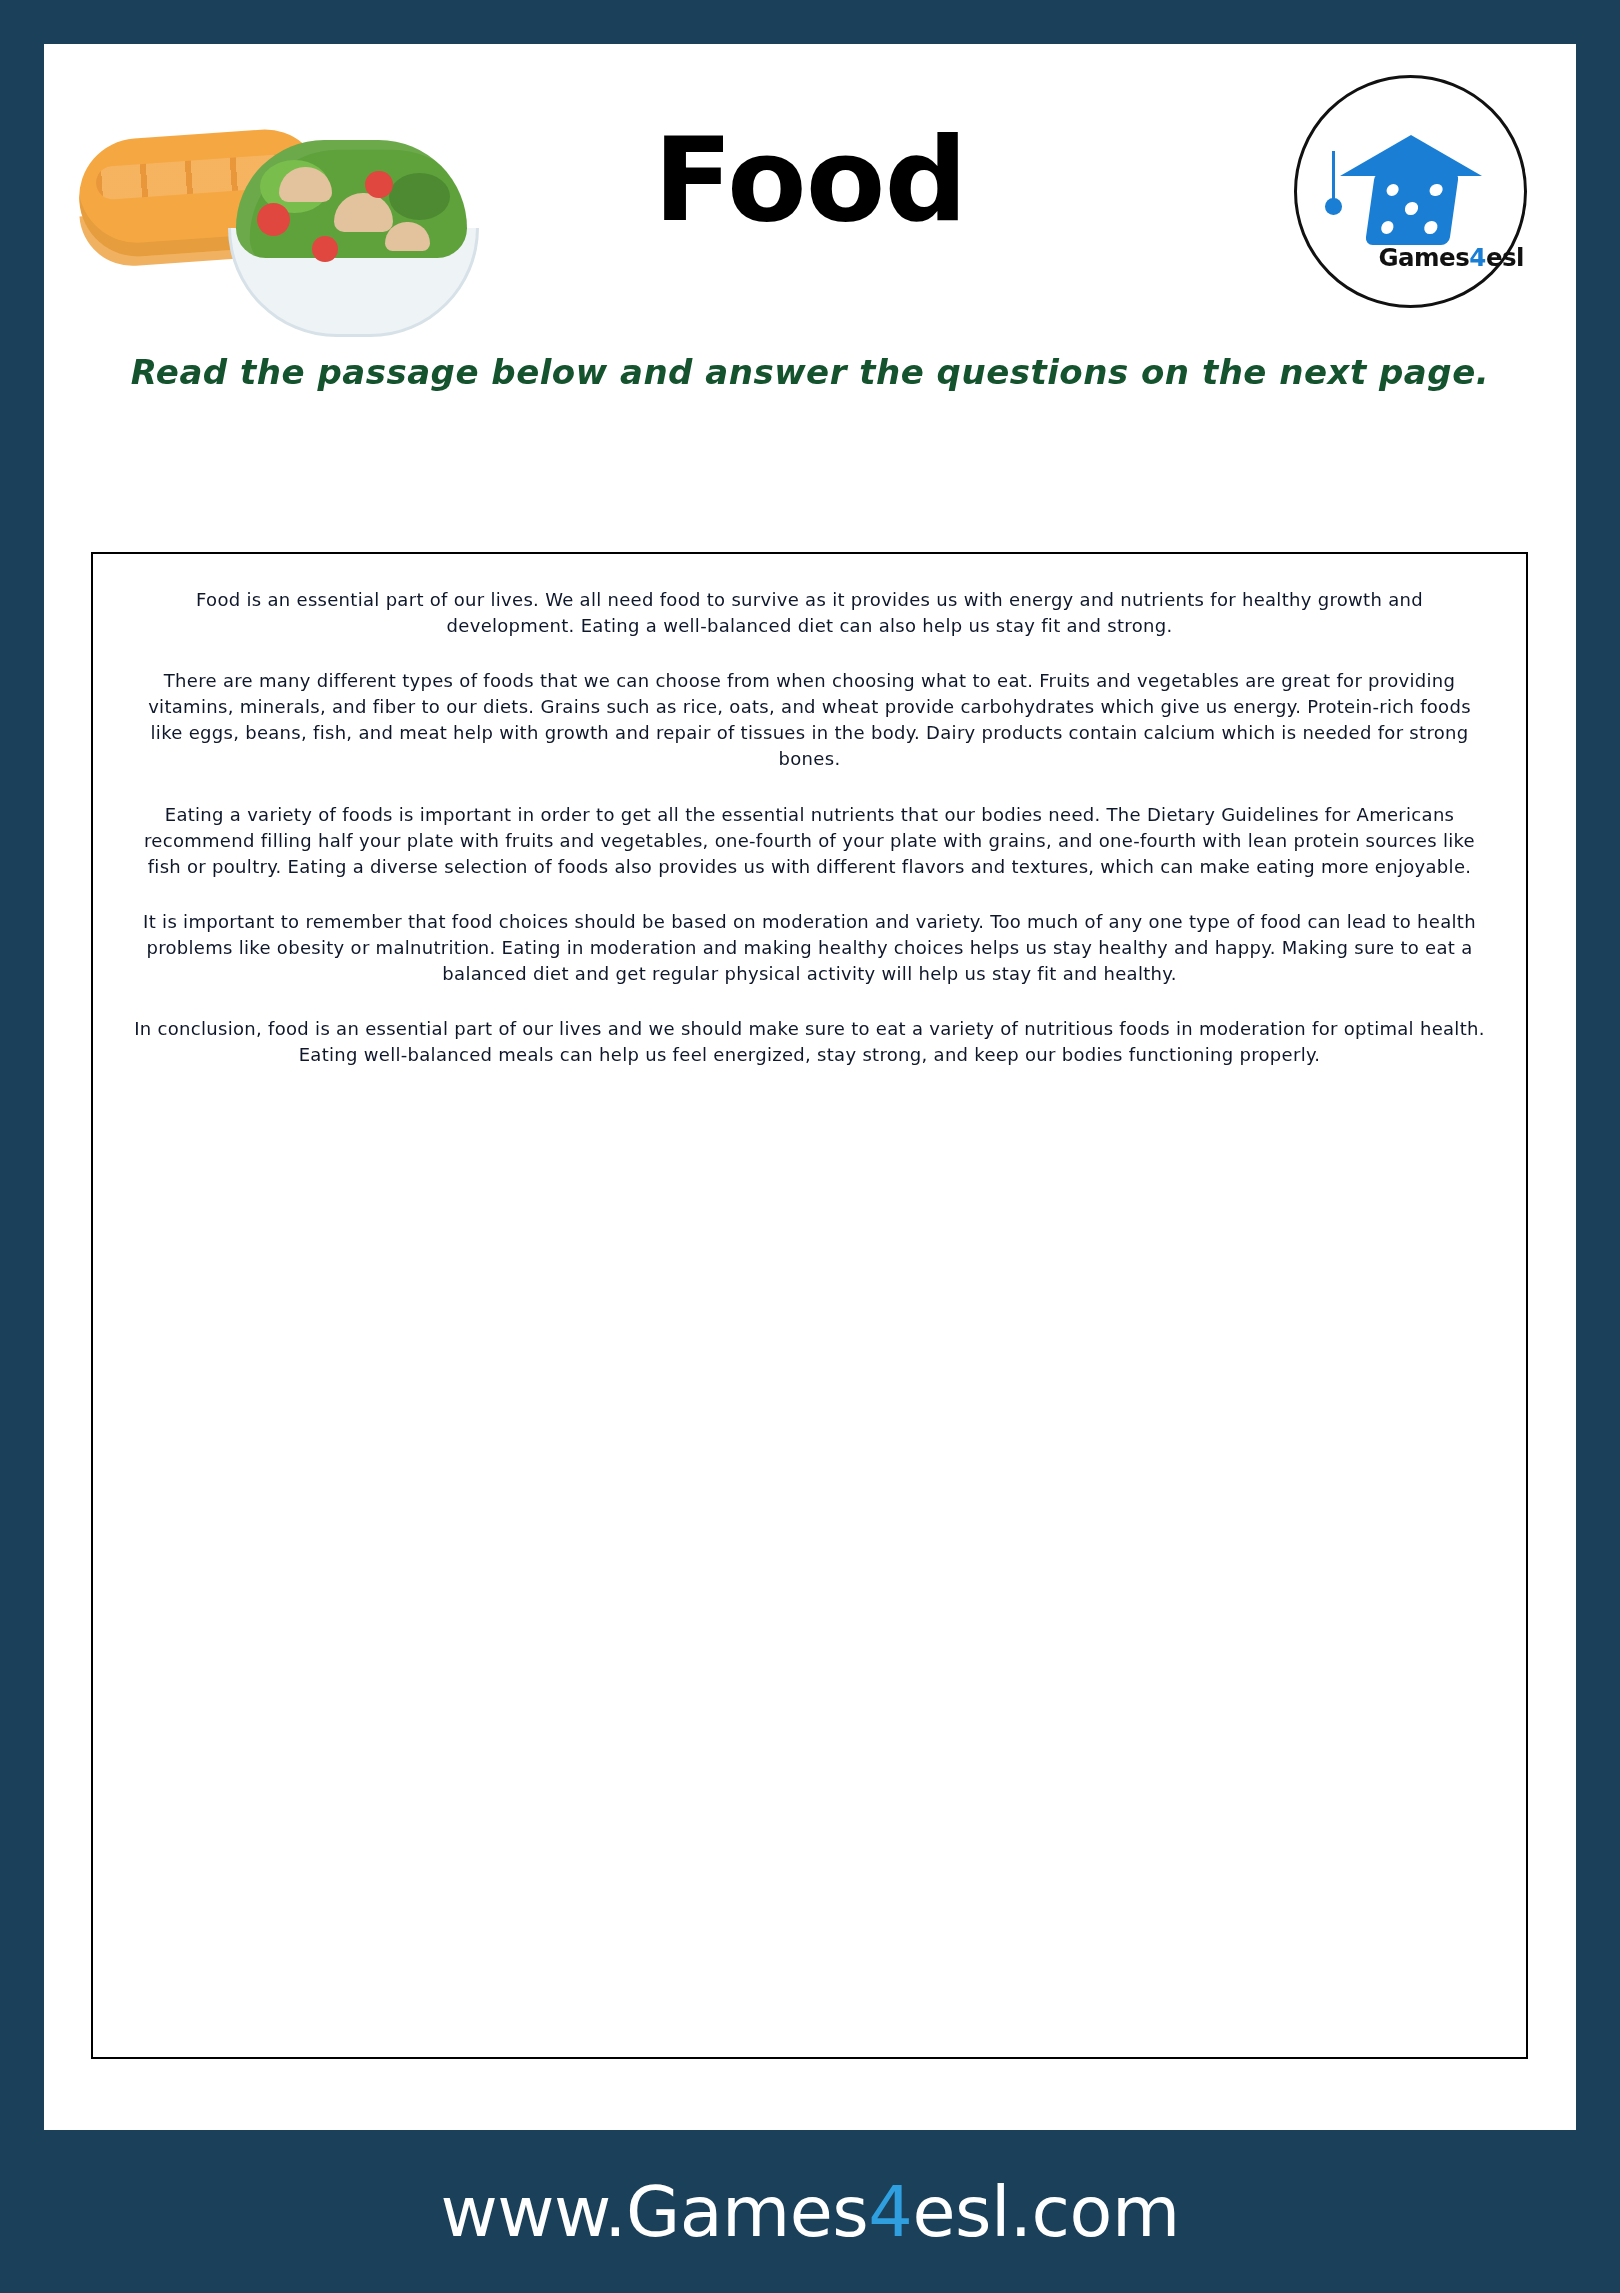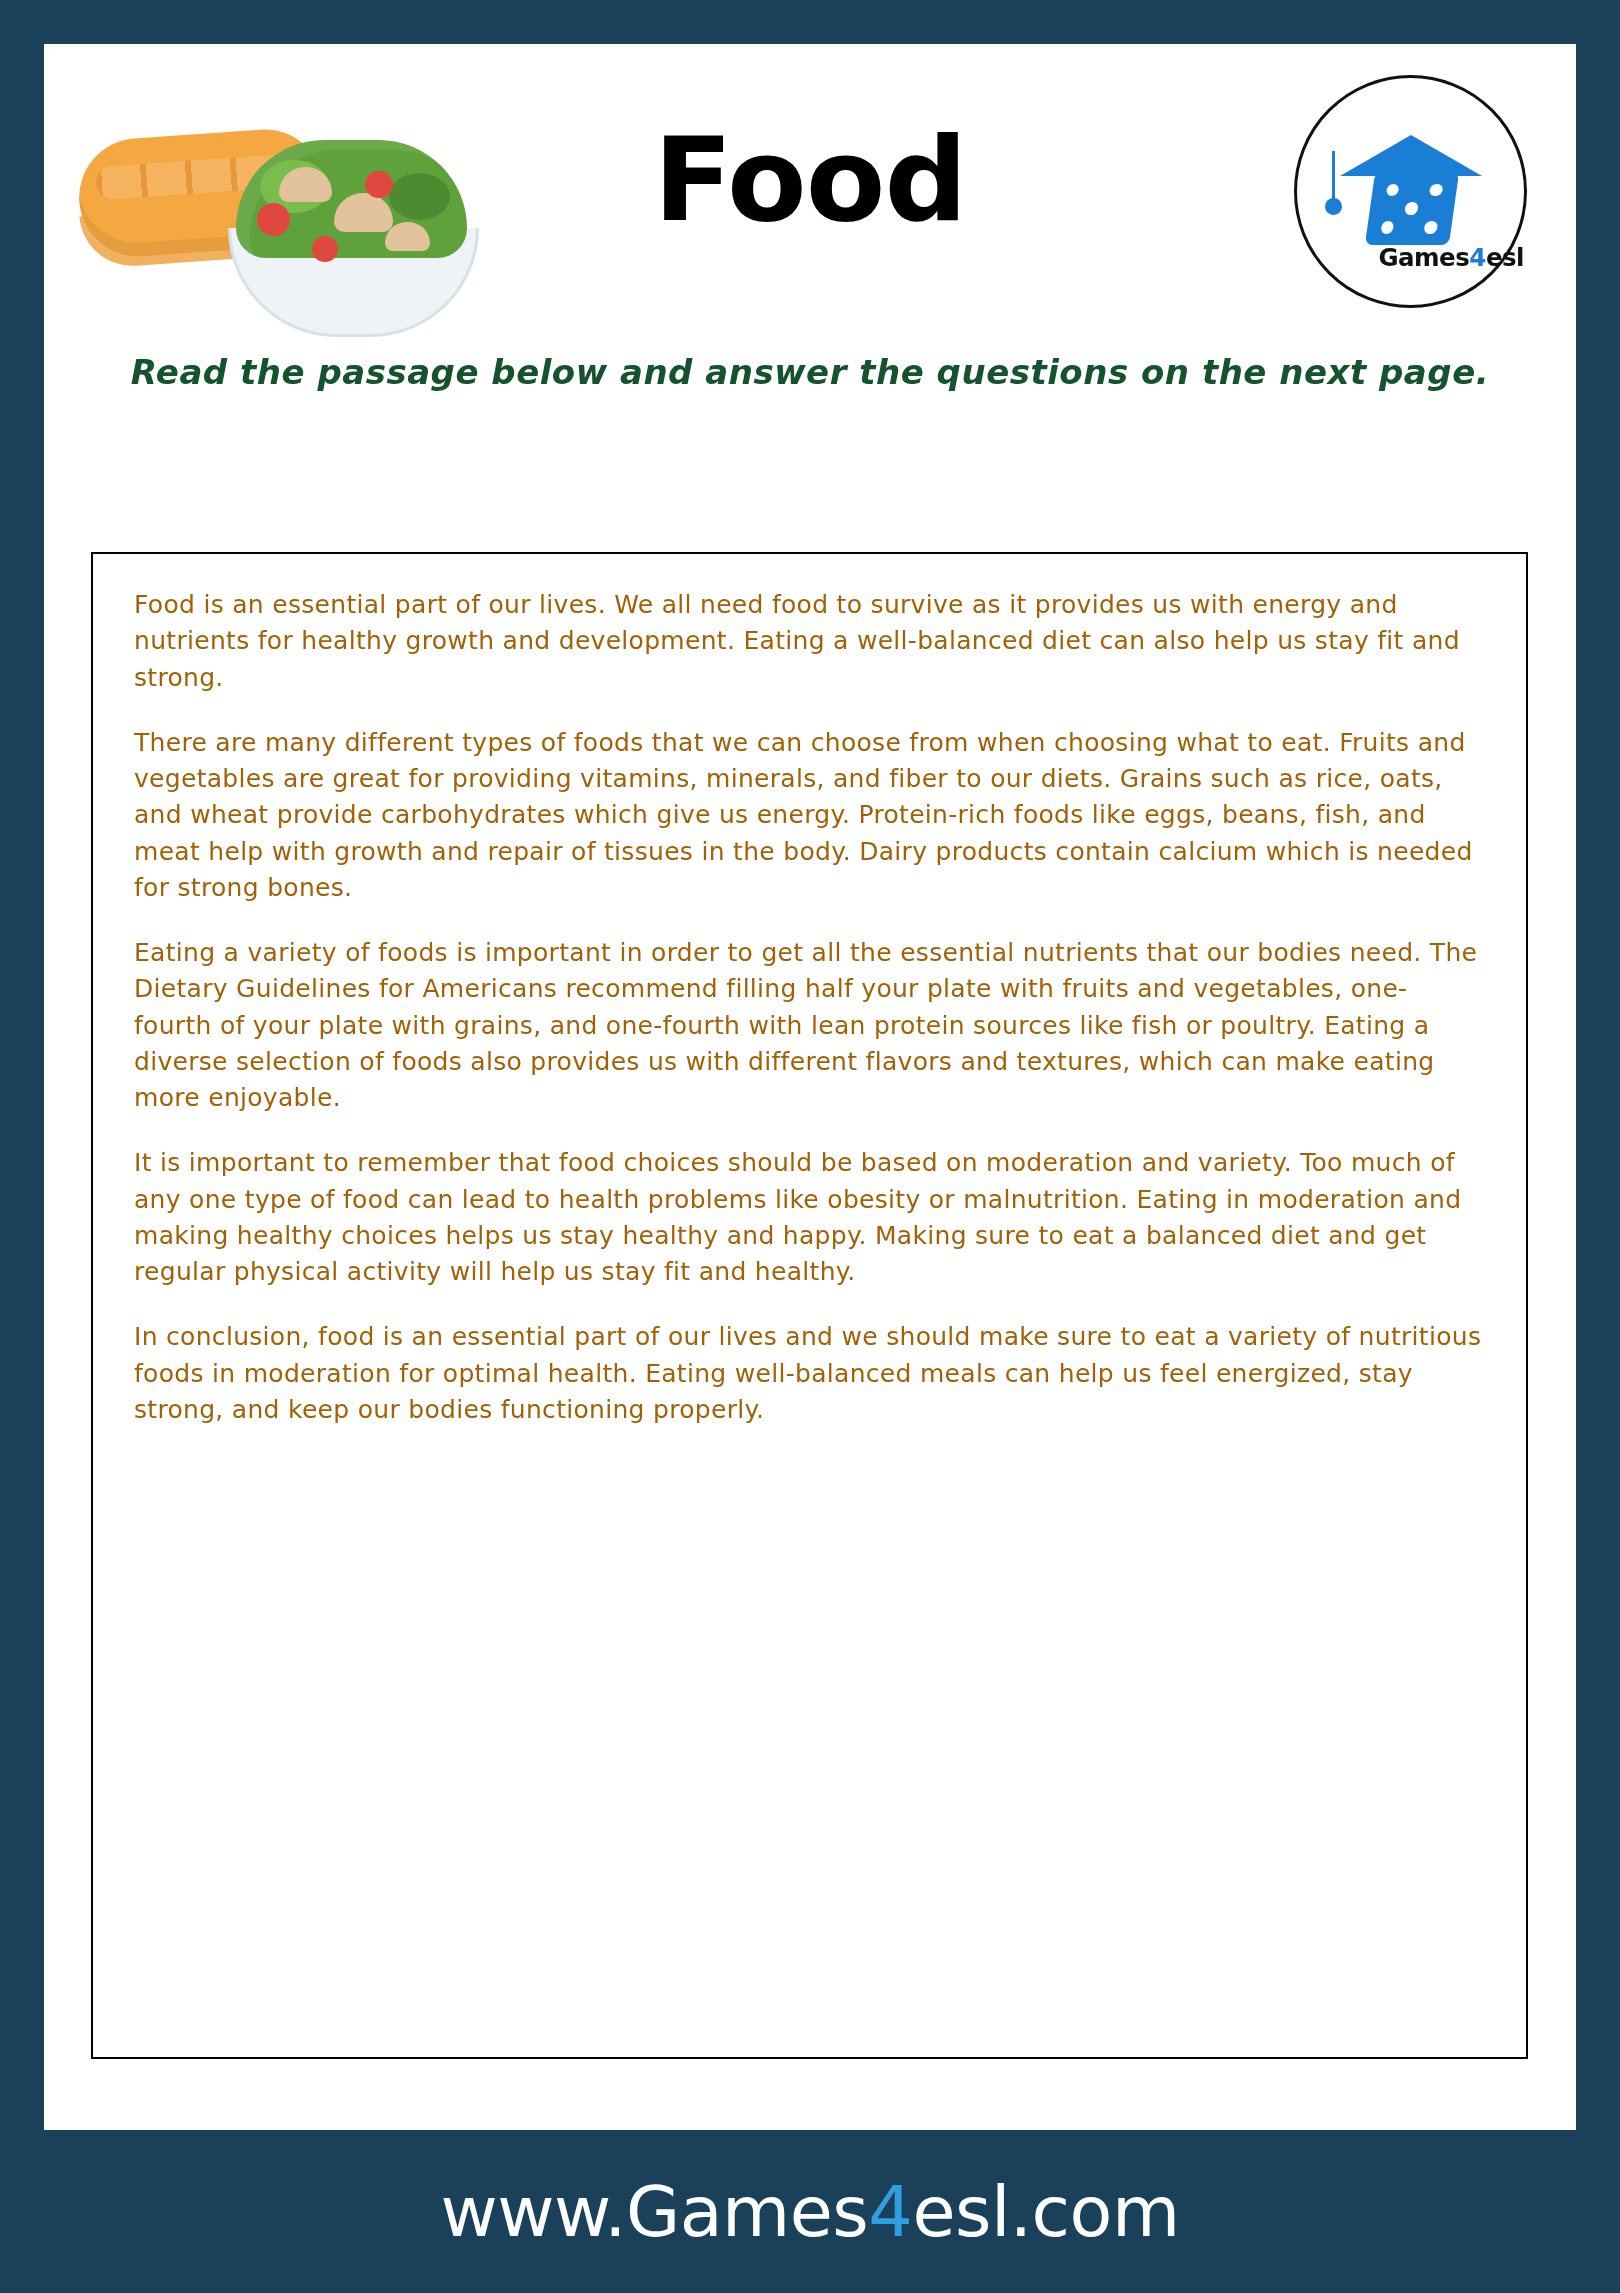--- a/index.html
+++ b/index.html
@@ -261,23 +261,24 @@
     left: 47px;
     top: 508px;
     width: 1437px;
     height: 1507px;
     border: 2.9px solid #000;
     box-sizing: border-box;
     padding: 33px 41px;
   }
   .passage {
     font-family: "DejaVu Sans", sans-serif;
-    font-size: 25px;
+    font-size: 18px;
     line-height: 1.45;
-    color: #a16207;
+    text-align: center;
+    color: #0f172a;
     letter-spacing: 0.3px;
   }
   .passage p {
     margin: 0 0 29px 0;
   }
   .passage p:last-child { margin-bottom: 8px; }
 
   
   .footer {
     position: absolute;

